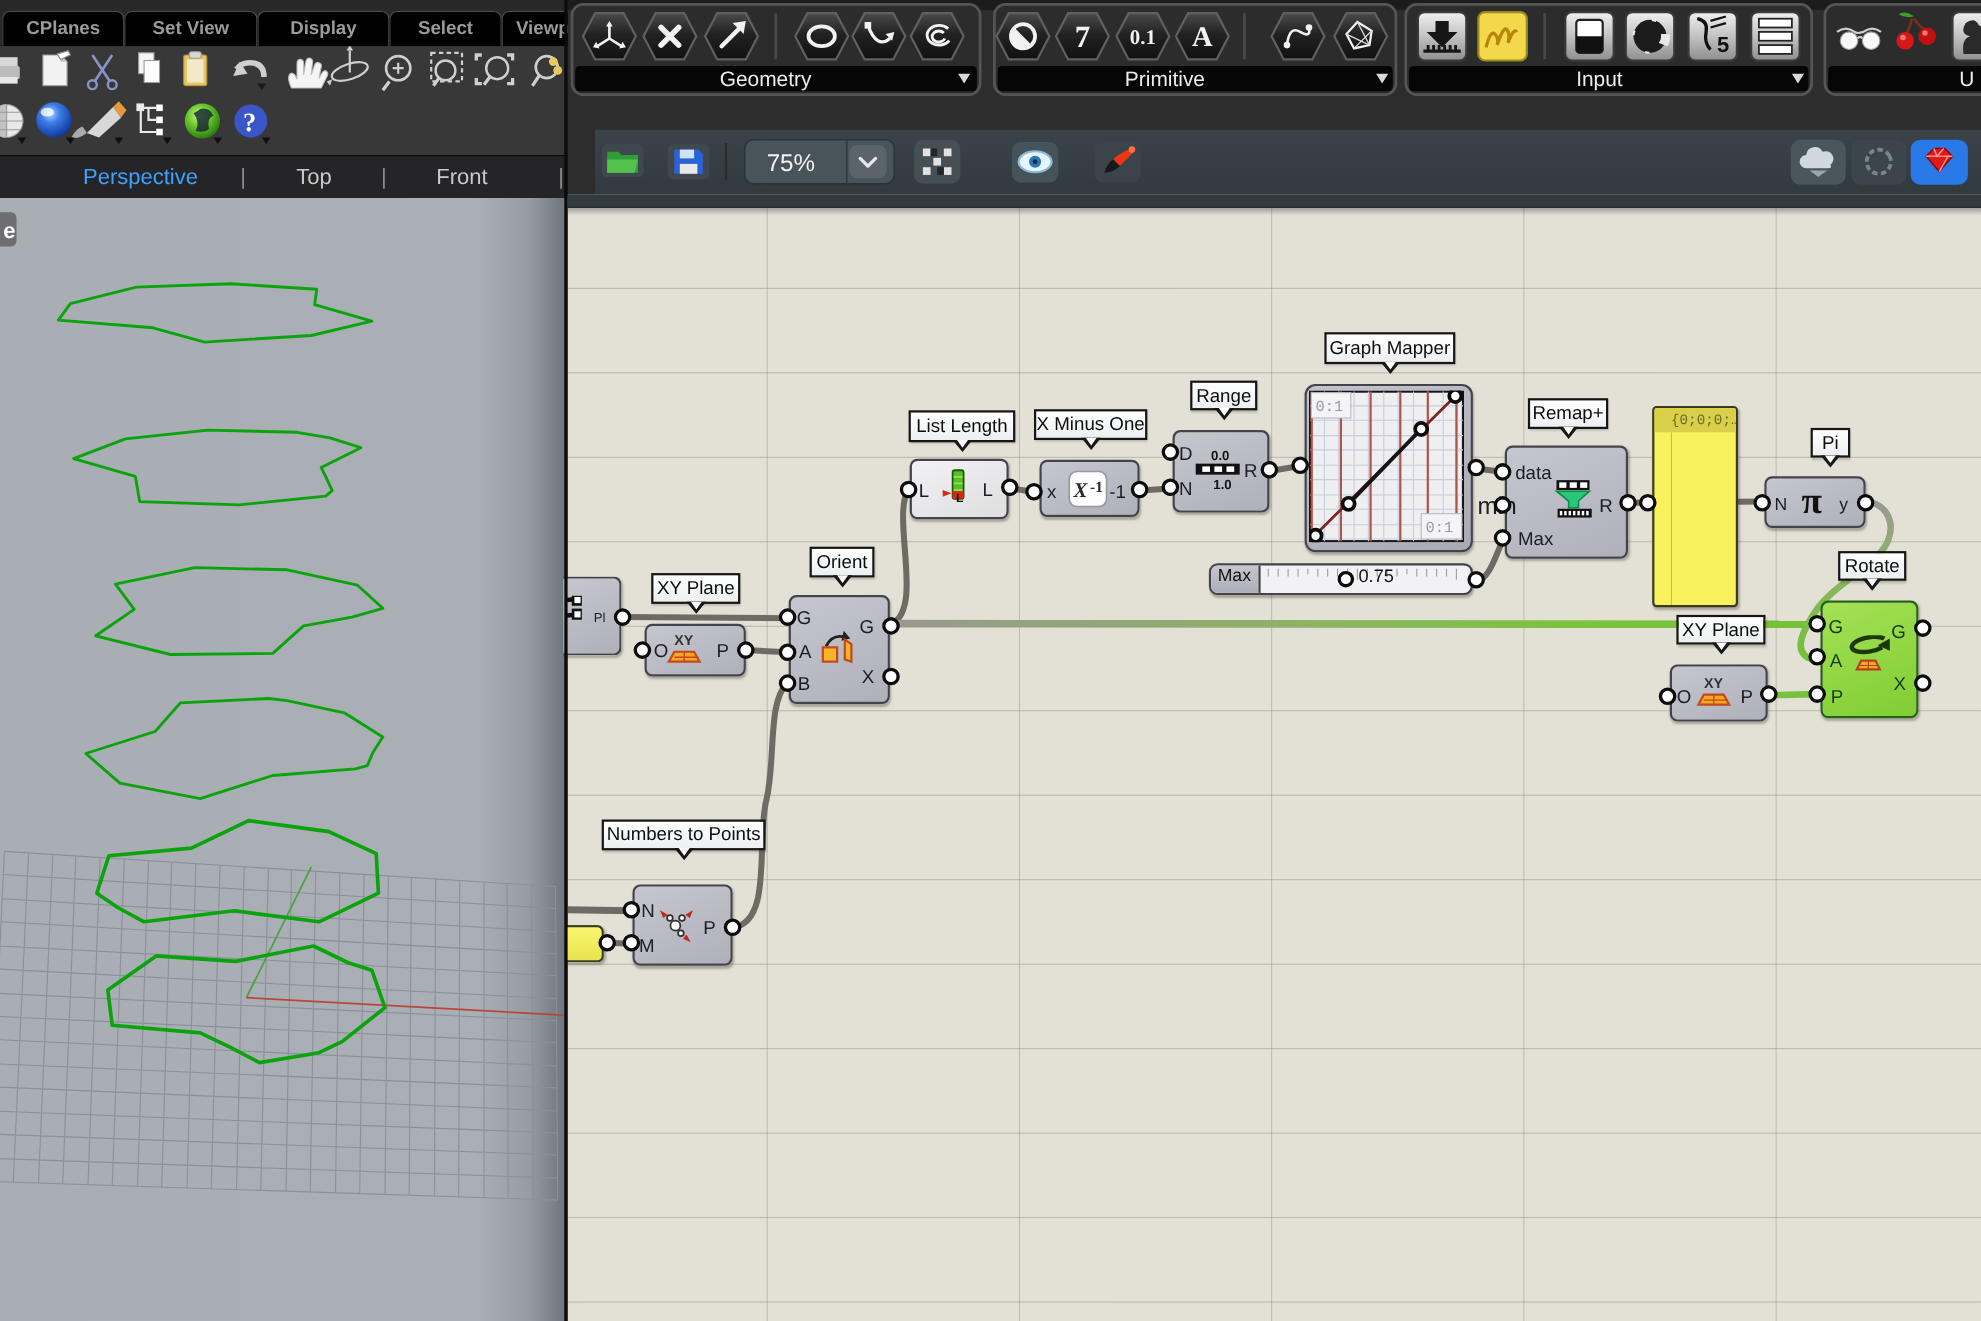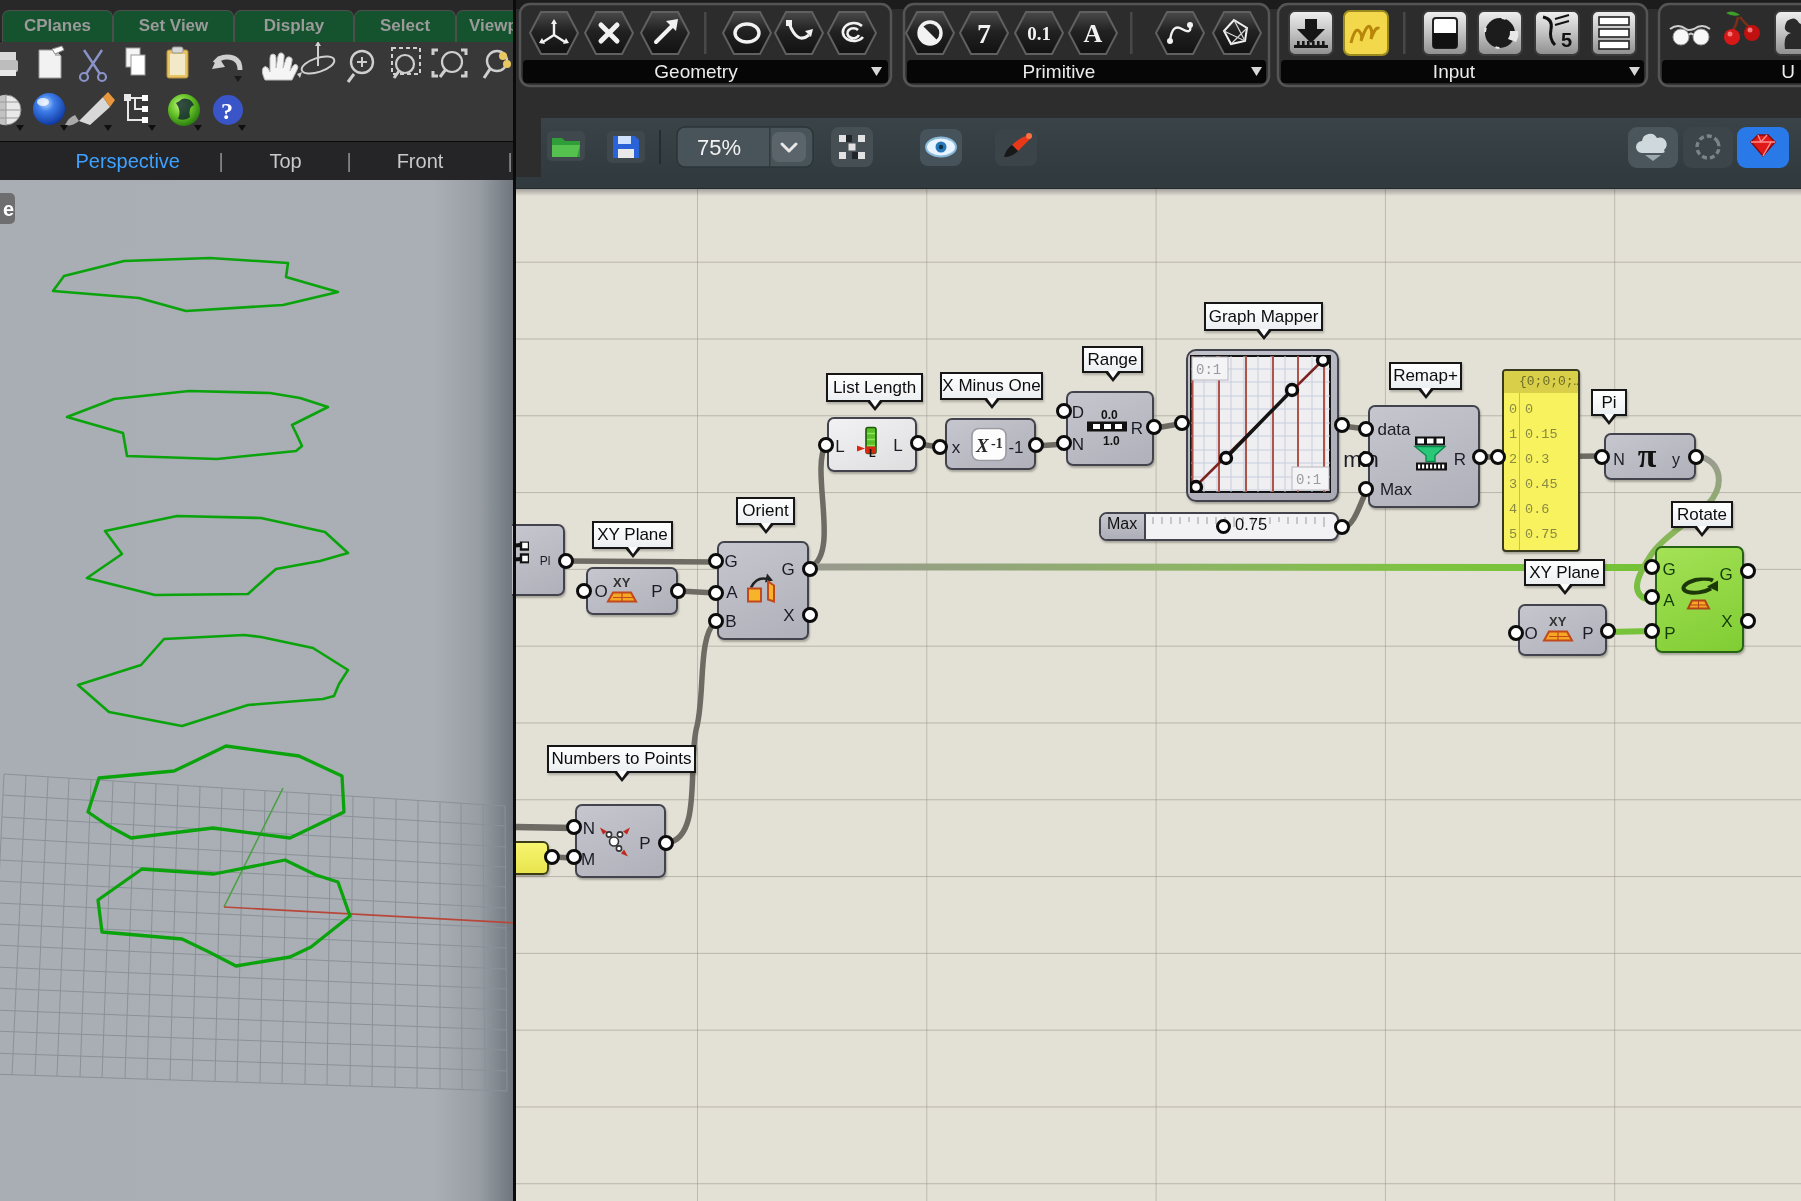--- a/index.html
+++ b/index.html
@@ -1,18 +1,18 @@
 <!DOCTYPE html>
 <html><head><meta charset="utf-8">
 <style>
   html,body{margin:0;padding:0;width:1801px;height:1201px;overflow:hidden;background:#2d2d2d;font-family:"Liberation Sans",sans-serif;}
   .abs{position:absolute;}
   
   #rh-tabs{left:0;top:0;width:516px;height:41px;background:#282828;border-bottom:1px solid #1a1a1a;}
-  .rtab{position:absolute;top:10px;height:31px;border:1px solid #4e4e4e;border-bottom:none;border-radius:7px 7px 0 0;color:#9a9a9a;font-size:17px;font-weight:700;text-align:center;line-height:30px;background:#14532d;}
+  .rtab{position:absolute;top:10px;height:31px;border:1px solid #4e4e4e;border-bottom:none;border-radius:7px 7px 0 0;color:#9a9a9a;font-size:17px;font-weight:700;text-align:center;line-height:30px;background:#000000;}
   #rh-toolbar{left:0;top:42px;width:516px;height:99px;background:#383838;}
   #rh-vtabs{left:0;top:141px;width:516px;height:39px;background:#252527;border-top:1px solid #0a0a0a;}
   .vtab{position:absolute;top:0;height:39px;line-height:39px;font-size:20px;color:#c9c9c9;text-align:center;}
   #rh-view{left:0;top:180px;width:516px;height:1021px;background:linear-gradient(to right,#a8aeb3 0%,#a9afb4 84%,#979da3 93%,#787e86 98%,#6d737b 100%);}
   
   #gh-top{left:516px;top:0;width:1285px;height:118px;background:#2d2d2d;}
   #gh-top .strip{position:absolute;left:0;top:0;width:1285px;height:9px;background:#1c1c1c;}
   #gh-bar2{left:516px;top:118px;width:1285px;height:59px;background:linear-gradient(#3a4347,#313a3e);border-bottom:1px solid #20262a;margin-left:25px;}
   #gh-canvas{left:516px;top:177px;width:1285px;height:1024px;background-color:#e3e0d6;
     background-image:
@@ -609,32 +609,24 @@
           <rect x="30" y="29" width="2.2" height="4"></rect>
         </g>
       </svg></div>
 <div class="sock z20" style="left:842px;top:244px;"></div>
 <div class="sock z20" style="left:842px;top:274px;"></div>
 <div class="sock z20" style="left:842px;top:304px;"></div>
 <div class="sock z20" style="left:956px;top:272px;"></div>
 <div class="z10" style="position:absolute;left:986px;top:192px;width:74px;height:179px;background:#f7f25e;border:2px solid #3a3a20;border-radius:4px;box-shadow:1px 2px 2px rgba(60,60,50,.35);overflow:hidden;">
       <div style="position:absolute;left:0;top:0;width:100%;height:22px;background:#d9cf48;color:#6b6b2a;font-size:13px;font-family:Liberation Mono,monospace;line-height:22px;padding-left:15px;">{0;0;0;…</div>
       <div style="position:absolute;left:15px;top:22px;width:1px;height:157px;background:#c8c040;"></div>
-      <div style="position:absolute;left:0;top:22px;width:100%;font-family:Liberation Mono,monospace;font-size:13.5px;color:#8a8a42;line-height:25px;padding-top:4px;">
-        <div style="padding-left:5px;">0<span style="padding-left:8px;">0</span></div>
-        <div style="padding-left:5px;">1<span style="padding-left:8px;">0.15</span></div>
-        <div style="padding-left:5px;">2<span style="padding-left:8px;">0.3</span></div>
-        <div style="padding-left:5px;">3<span style="padding-left:8px;">0.45</span></div>
-        <div style="padding-left:5px;">4<span style="padding-left:8px;">0.6</span></div>
-        <div style="padding-left:5px;">5<span style="padding-left:8px;">0.75</span></div>
-      </div>
     </div>
 <div class="sock z20" style="left:974px;top:272px;"></div>
 <div class="comp z10" style="left:1088px;top:256px;width:88px;height:43px;"></div>
-<div class="lbl" style="left:1075px;top:212px;width:32px;height:23px;line-height:23px;font-size:17px;">Pi</div>
+<div class="lbl" style="left:1130px;top:212px;width:32px;height:23px;line-height:23px;font-size:17px;">Pi</div>
 <div class="ctext" style="left:1103px;top:283px;font-size:16px;">N</div>
 <div class="ctext" style="left:1160px;top:283px;font-size:16px;">y</div>
 <div class="ctext" style="left:1131px;top:279px;font-size:34px;font-weight:bold;font-family:Liberation Serif,serif;color:#111;">π</div>
 <div class="sock z20" style="left:1078px;top:272px;"></div>
 <div class="sock z20" style="left:1172px;top:272px;"></div>
 <div class="comp z10" style="left:1002px;top:427px;width:85px;height:48px;"></div>
 <div class="lbl" style="left:1008px;top:382px;width:77px;height:23px;line-height:23px;font-size:17px;">XY Plane</div>
 <div class="ctext" style="left:1015px;top:457px;font-size:17px;">O</div>
 <div class="ctext" style="left:1072px;top:457px;font-size:17px;">P</div>
 <div class="ctext" style="left:1042px;top:454px;"><svg width="34" height="30" viewBox="0 0 34 30">

